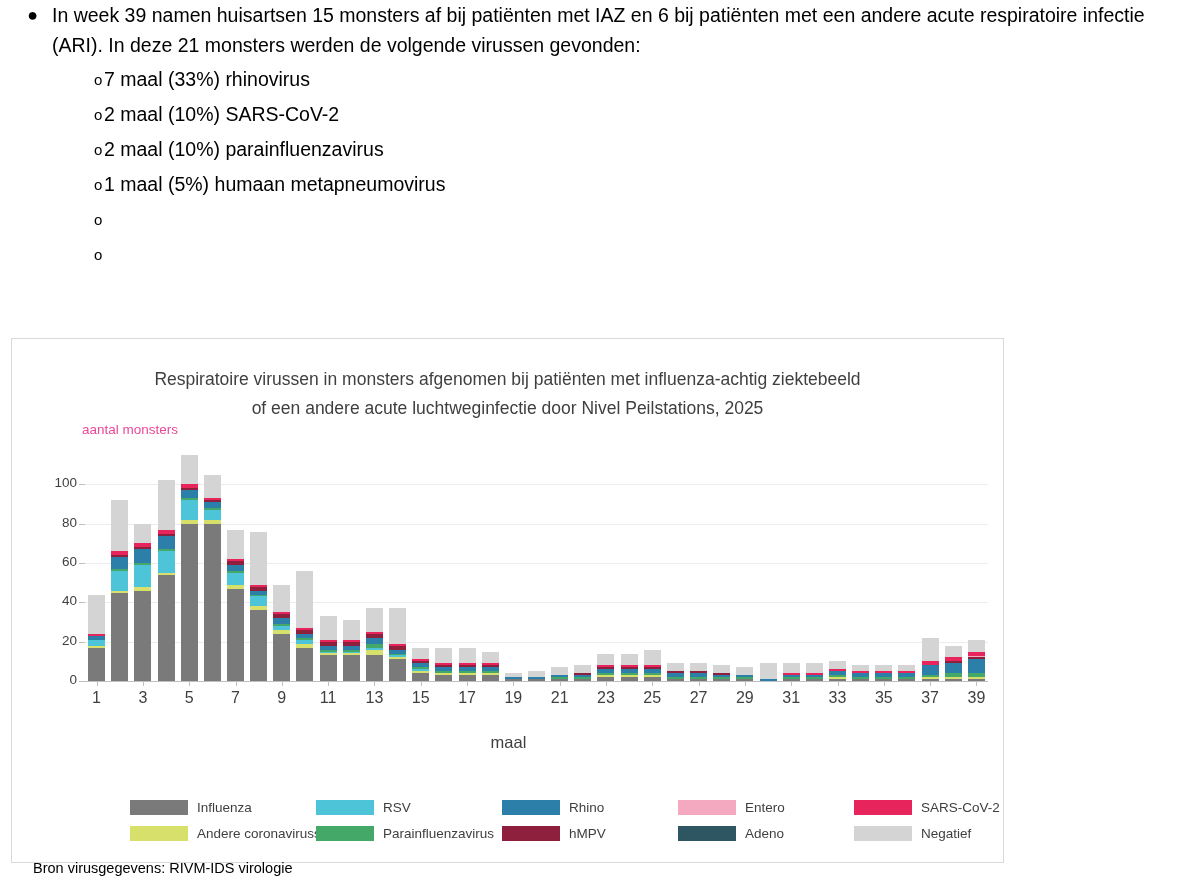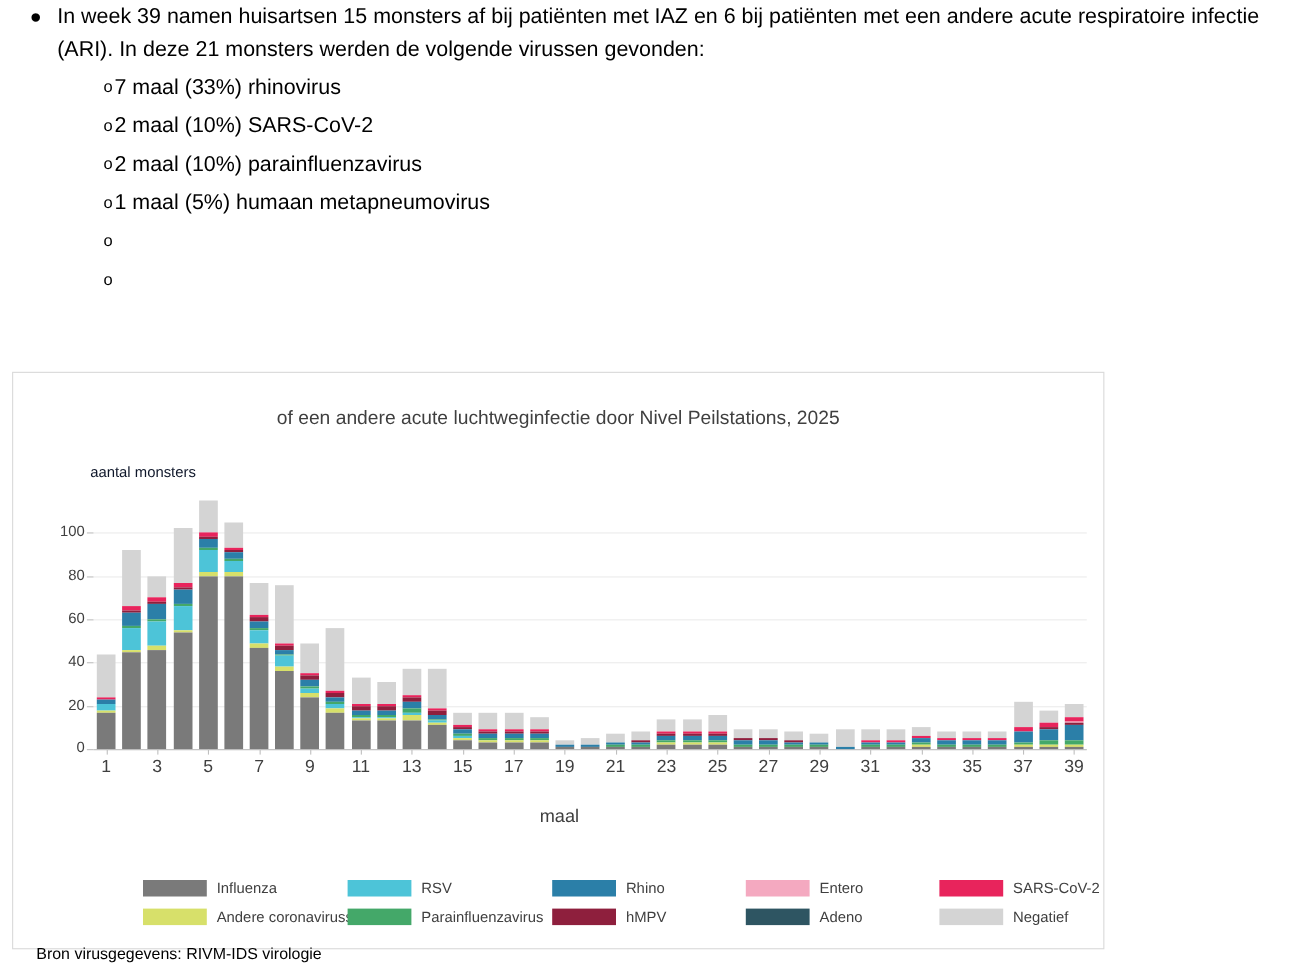--- a/index.html
+++ b/index.html
@@ -84,21 +84,21 @@
     line-height: 29px;
     padding-top: 26px;
   }
   .fig-title .line2 { display: block; }
 
   .axis-label-y {
     position: absolute;
     left: 70px;
     top: 83px;
     font-size: 13.5px;
-    color: #0f172a;
+    color: #ec4899;
   }
 
   .plot-wrap {
     position: absolute;
     left: 0;
     top: 0;
     width: 993px;
     height: 525px;
   }
   .grid-area {
@@ -244,20 +244,21 @@
       <div class="sub-marker">o</div>
     </div>
     <div class="sub-row">
       <div class="sub-marker">o</div>
     </div>
   </div>
 </div>
 
 <div class="figure">
   <div class="fig-title">
+    <span>Respiratoire virussen in monsters afgenomen bij patiënten met influenza-achtig ziektebeeld</span>
     <span class="line2">of een andere acute luchtweginfectie door Nivel Peilstations, 2025</span>
   </div>
 
   <div class="axis-label-y">aantal monsters</div>
 
   <div class="plot-wrap">
     <div class="grid-area" id="grid-area">
         <div class="gridline" style="top: 236px;"></div>
         <div class="gridline" style="top: 196.667px;"></div>
         <div class="gridline" style="top: 157.333px;"></div>

